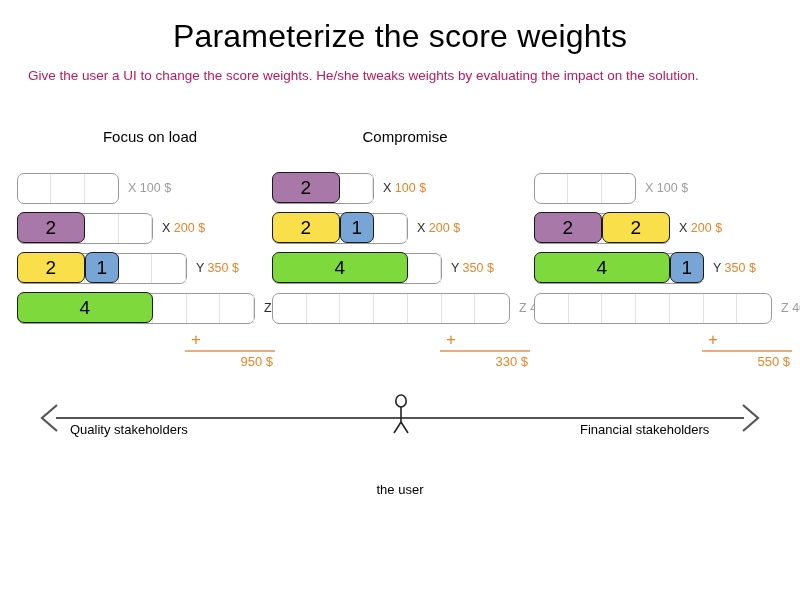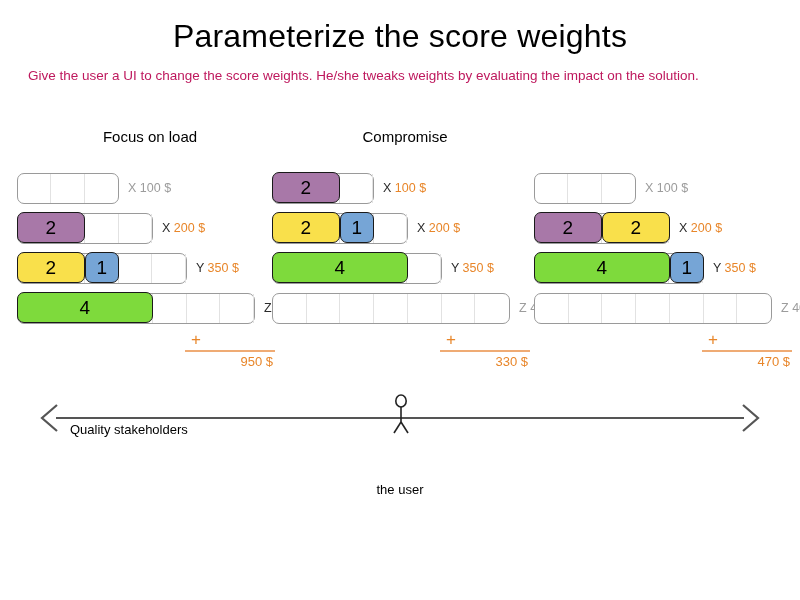--- a/index.html
+++ b/index.html
@@ -293,41 +293,42 @@
               <div class="cell"></div>
               <div class="cell"></div>
             </div>
             <div class="rowlab"><span class="k">Z</span> <span class="v">400 $</span></div>
           </div>
         </div>
         <div class="total">
           <div class="total-inner">
             <div class="plus">+</div>
             <div class="rule"></div>
-            <div class="sum">470 $</div>
+            <div class="sum">550 $</div>
           </div>
         </div>
       </div>
     </div>
 
   <div class="axis-wrap">
     <div class="axis-line"></div>
 
     <div class="arrow arrow-l">
       <svg width="18" height="28" viewBox="0 0 18 28">
         <polyline points="17,1 2,14 17,27" fill="none" stroke="#555" stroke-width="2.2"></polyline>
       </svg>
     </div>
     <div class="arrow arrow-r">
       <svg width="18" height="28" viewBox="0 0 18 28">
         <polyline points="1,1 16,14 1,27" fill="none" stroke="#555" stroke-width="2.2"></polyline>
       </svg>
     </div>
 
     <div class="axis-lab axis-lab-l">Quality stakeholders</div>
+    <div class="axis-lab axis-lab-r">Financial stakeholders</div>
 
     <div class="figure">
       <svg width="32" height="42" viewBox="0 0 32 42">
         <ellipse cx="16" cy="9" rx="5.2" ry="6" fill="#fff" stroke="#222" stroke-width="1.6"></ellipse>
         <line x1="16" y1="15" x2="16" y2="30" stroke="#222" stroke-width="1.6"></line>
         <line x1="16" y1="30" x2="9" y2="41" stroke="#222" stroke-width="1.6"></line>
         <line x1="16" y1="30" x2="23" y2="41" stroke="#222" stroke-width="1.6"></line>
       </svg>
     </div>
 

